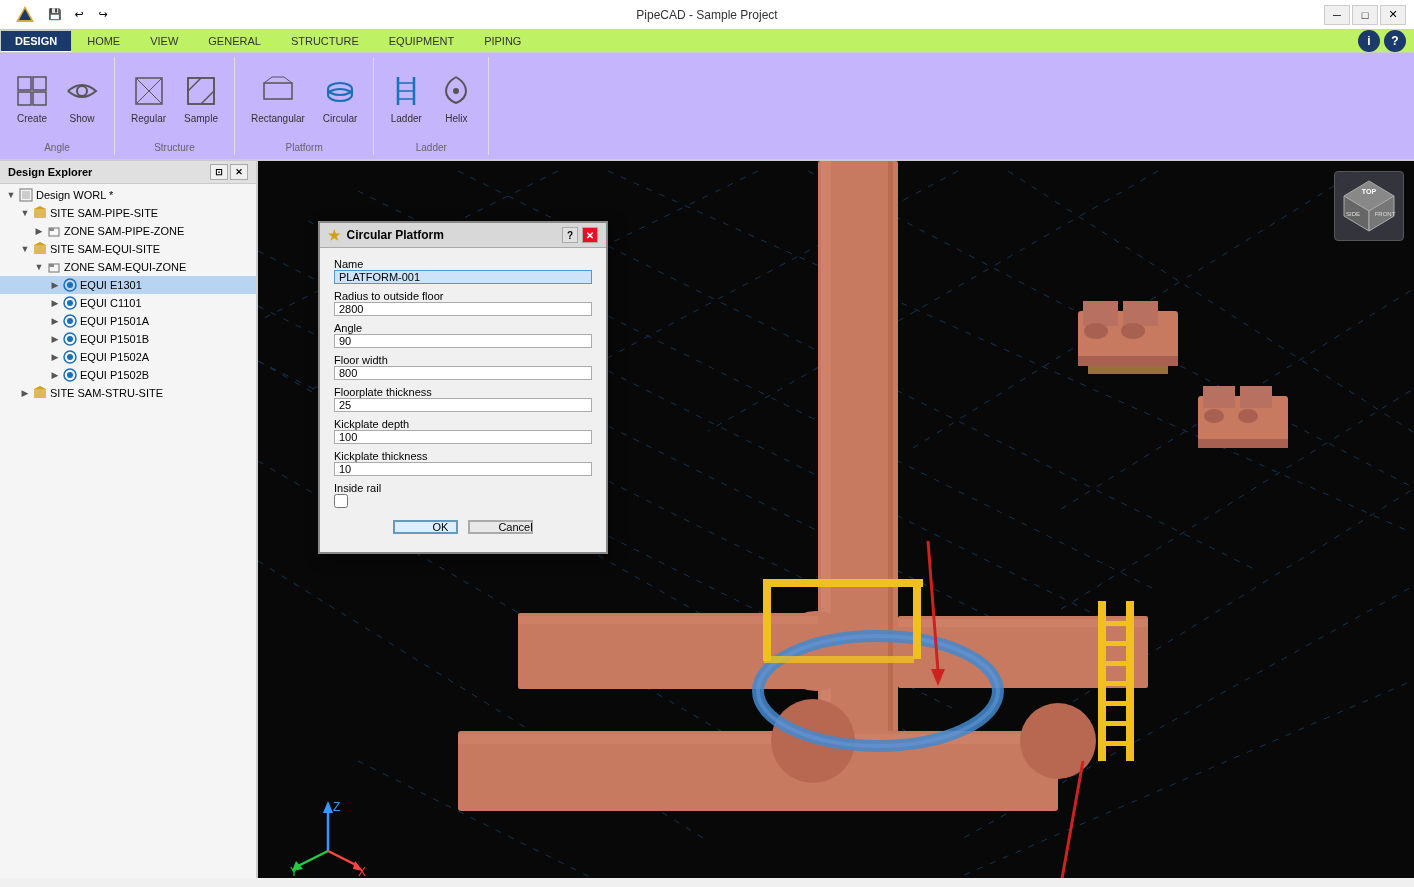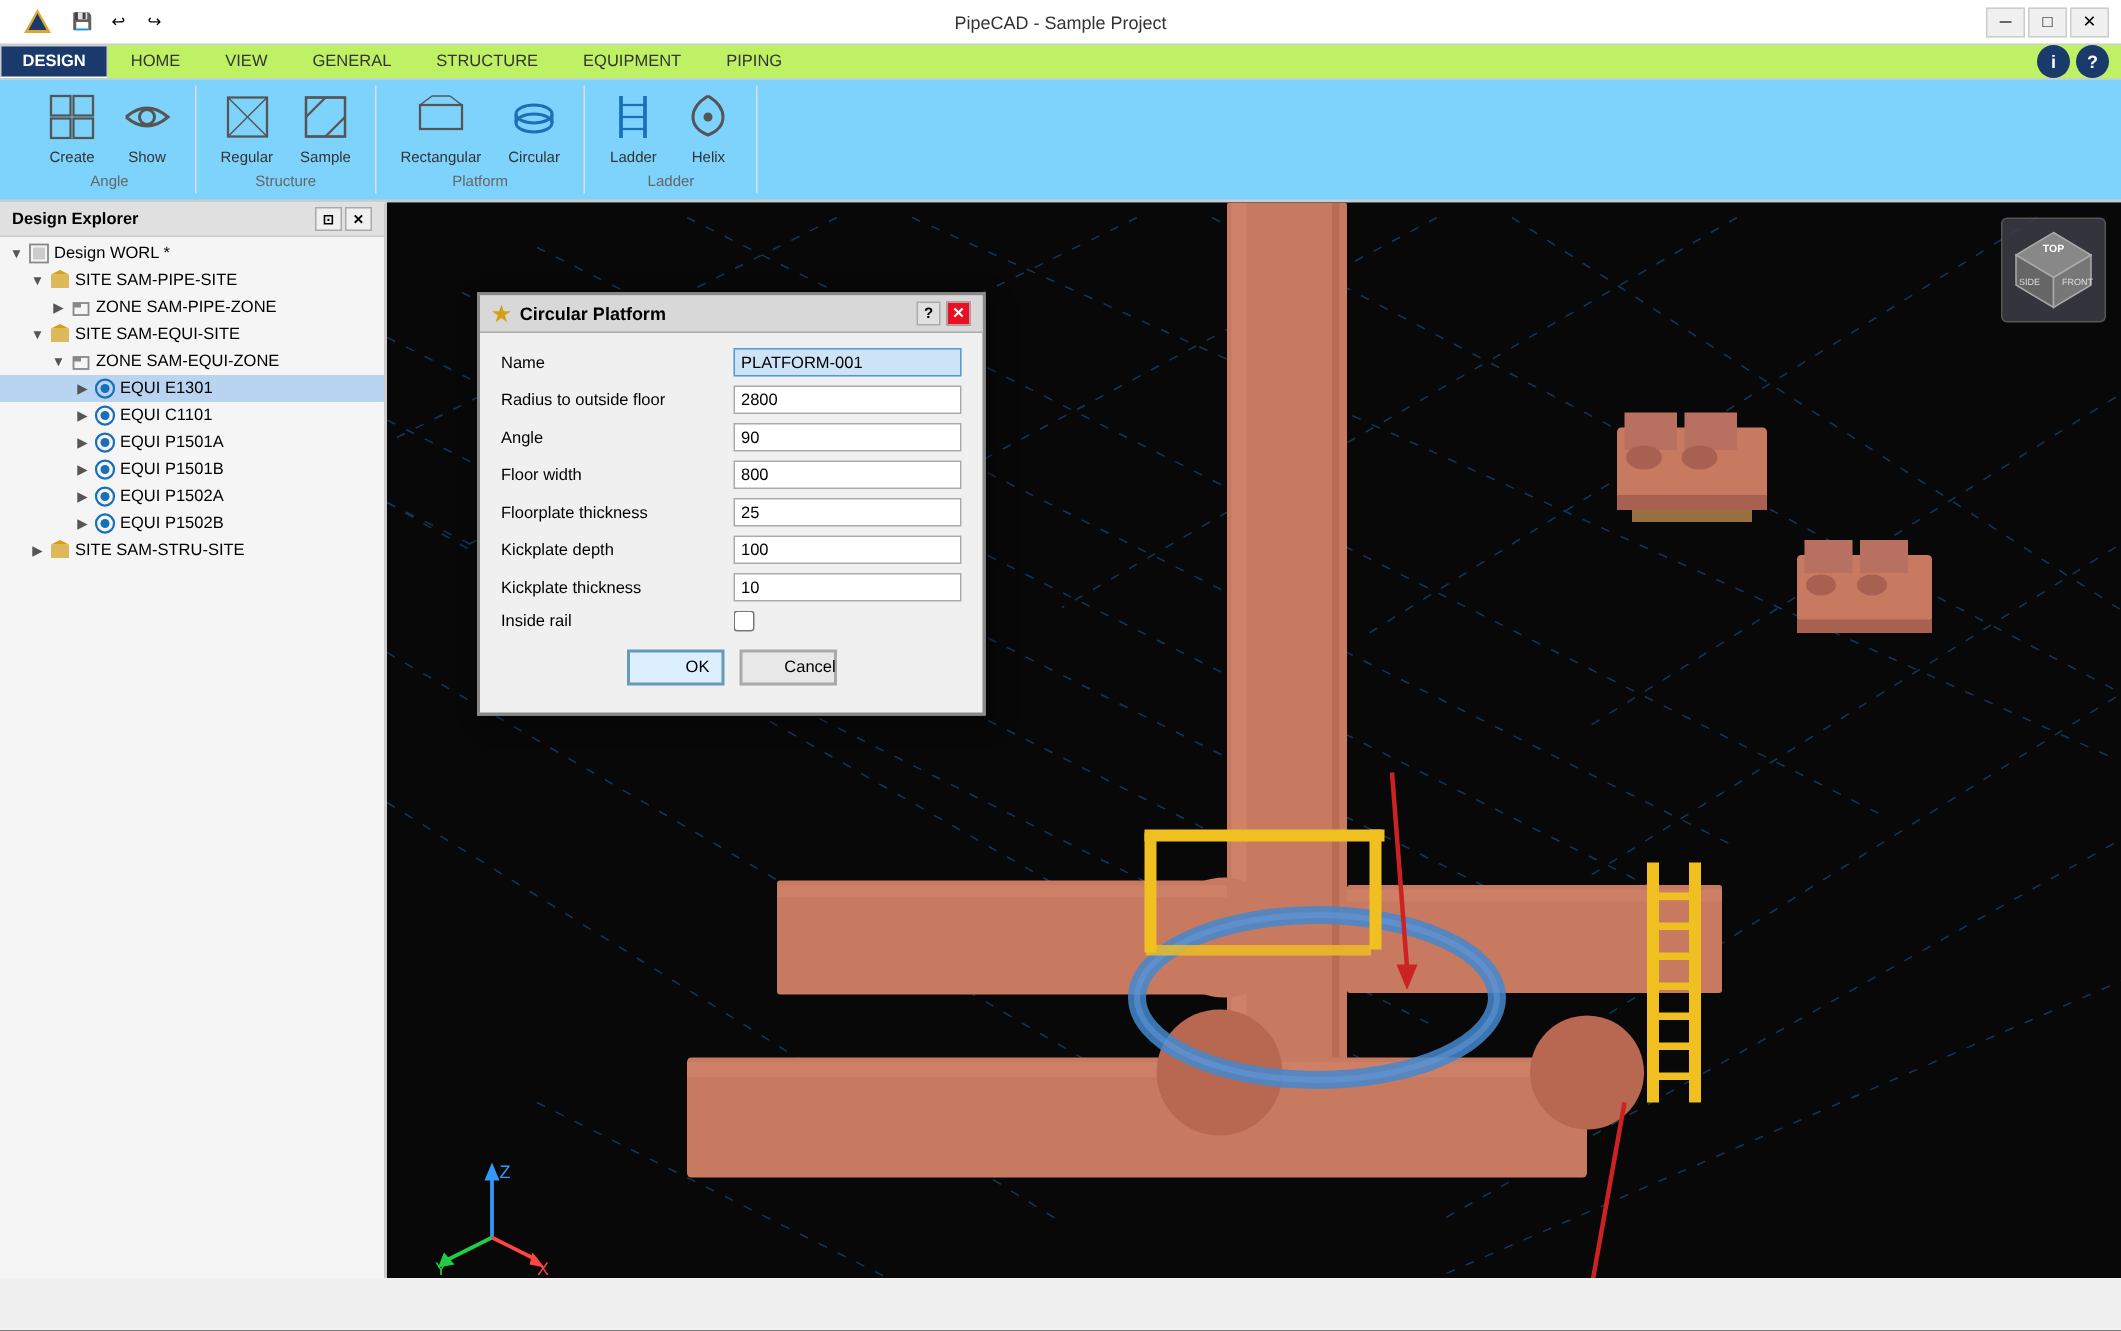--- a/index.html
+++ b/index.html
@@ -41,26 +41,26 @@
       border-color: #ccc;
       border-bottom: 1px solid white;
       color: #1a5276;
       font-weight: bold;
       background: #1a3a6b;
       color: white;
     }
 
     
     .ribbon {
-      background: #7dd3fc;
-      height: 82px;
+      background: #c4b5fd;
+      height: 108px;
       border-bottom: 2px solid #ccc;
       display: flex;
       align-items: stretch;
-      padding: 4px 16px;
+      padding: 4px 0;
     }
     .ribbon-group {
       display: flex;
       flex-direction: column;
       align-items: center;
       justify-content: space-between;
       padding: 0 10px;
       border-right: 1px solid #ddd;
     }
     .ribbon-group-items {
@@ -187,22 +187,22 @@
     }
     .dialog-title-left { display: flex; align-items: center; gap: 6px; }
     .dialog-title-icon { color: #d4a017; font-size: 14px; }
     .dialog-title-btns { display: flex; gap: 4px; }
     .dialog-title-btn { width: 16px; height: 16px; background: #e0e0e0; border: 1px solid #aaa; display: flex; align-items: center; justify-content: center; font-size: 10px; cursor: pointer; }
     .dialog-title-btn.close-x { background: #e81123; color: white; }
 
     .dialog-body { padding: 10px 14px; }
     .dialog-row {
       display: flex;
-      align-items: center;
       margin-bottom: 6px;
+      flex-direction: column;
     }
     .dialog-label {
       width: 155px;
       font-size: 11px;
       color: #000;
       flex-shrink: 0;
     }
     .dialog-input {
       flex: 1;
       height: 19px;
@@ -214,21 +214,21 @@
     .dialog-input.highlighted { background: #cde4f8; border-color: #5599cc; }
     .dialog-checkbox { width: 14px; height: 14px; }
     .dialog-buttons {
       display: flex;
       justify-content: center;
       gap: 10px;
       padding: 6px 0 8px 0;
     }
     .dialog-btn {
       width: 65px;
-      height: 24px;
+      height: 14px;
       background: #e8e8e8;
       border: 2px solid #aaa;
       font-size: 11px;
       cursor: pointer;
       display: flex;
       align-items: center;
       justify-content: center;
       padding-left: 30px;
     }
     .dialog-btn.ok { background: #ddeeff; border-color: #6699bb; }

